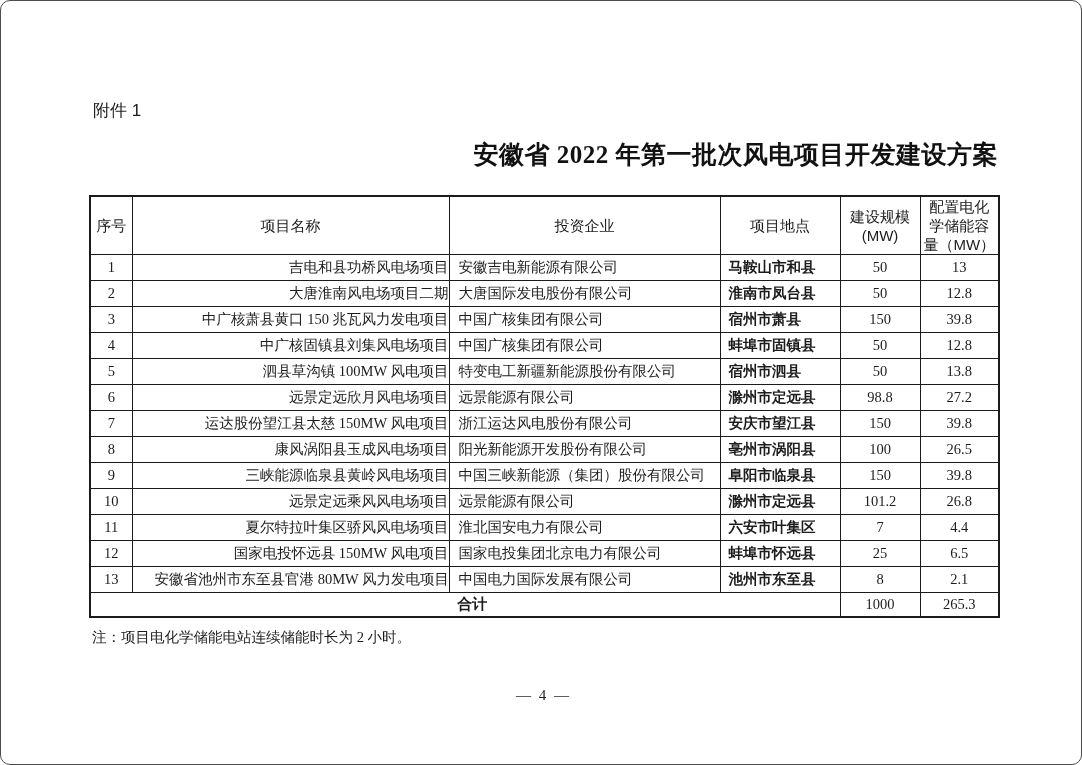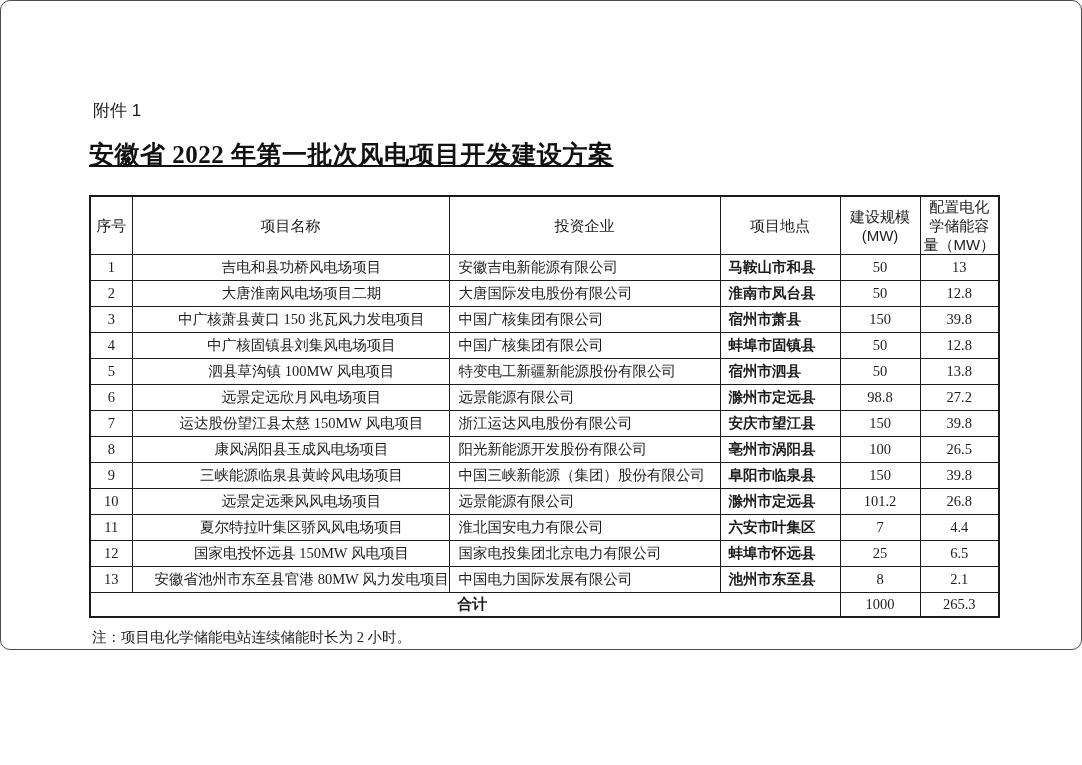--- a/index.html
+++ b/index.html
@@ -1,45 +1,44 @@
 <!DOCTYPE html>
 <html><head>
 <meta charset="utf-8">
 <style>
   html, body { margin: 0; padding: 0; background: #ffffff; }
   .page {
     position: relative;
     width: 1082px;
-    height: 650px;
+    height: 765px;
     box-sizing: border-box;
     background: #ffffff;
     border: 1px solid #4c4c4c;
     border-radius: 10px;
     overflow: hidden;
     color: #1c1c1c;
     font-family: "Liberation Serif", "DejaVu Serif", serif;
   }
   .attachment {
     margin: 99px 0 0 92px;
     font-family: "Liberation Sans", "DejaVu Sans", sans-serif;
     font-size: 17px;
     line-height: 22px;
     color: #1c1c1c;
   }
   .doc-title {
     width: 909px;
     margin: 17px 0 0 88px;
-    text-align: left;
+    text-align: right;
     font-family: "Liberation Serif", "DejaVu Serif", serif;
     font-weight: bold;
     font-size: 25px;
     line-height: 32px;
     color: #111;
     letter-spacing: 0.5px;
-    text-decoration: underline;
   }
   .table-wrap { margin: 24px 0 0 88px; }
   table.projects {
     border-collapse: collapse;
     table-layout: fixed;
     width: 909px;
     border: 2px solid #1b1b1b;
   }
   table.projects th, table.projects td {
     border: 1px solid #1b1b1b;
@@ -58,21 +57,21 @@
   }
   table.projects th .hline { display: block; }
   table.projects td {
     font-family: "Liberation Serif", "DejaVu Serif", serif;
     font-size: 14.5px;
     height: 25px;
     vertical-align: middle;
     text-align: center;
     white-space: nowrap;
   }
-  table.projects td.col1 { text-align: center; padding-left: 22px; }
+  table.projects td.col1 { text-align: right; padding-left: 22px; }
   table.projects td.col2 { text-align: left; padding-left: 9px; }
   table.projects td.col3 { text-align: left; padding-left: 8px; font-weight: bold; }
   tr.total-row td { height: 23px; }
   tr.total-row .total-label {
     font-family: "Liberation Sans", "DejaVu Sans", sans-serif;
     font-weight: bold;
     font-size: 15px;
     text-align: center;
     padding-left: 14px;
   }

